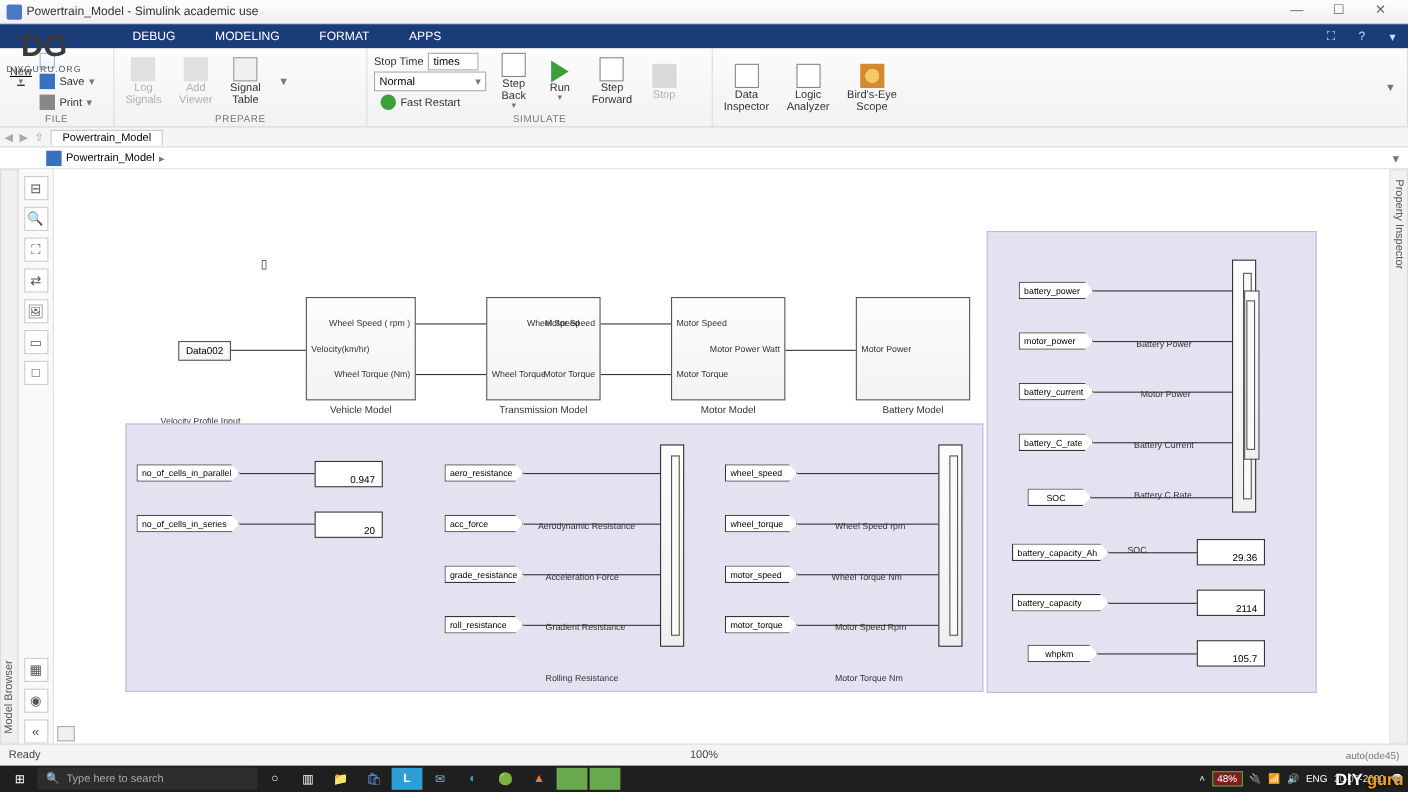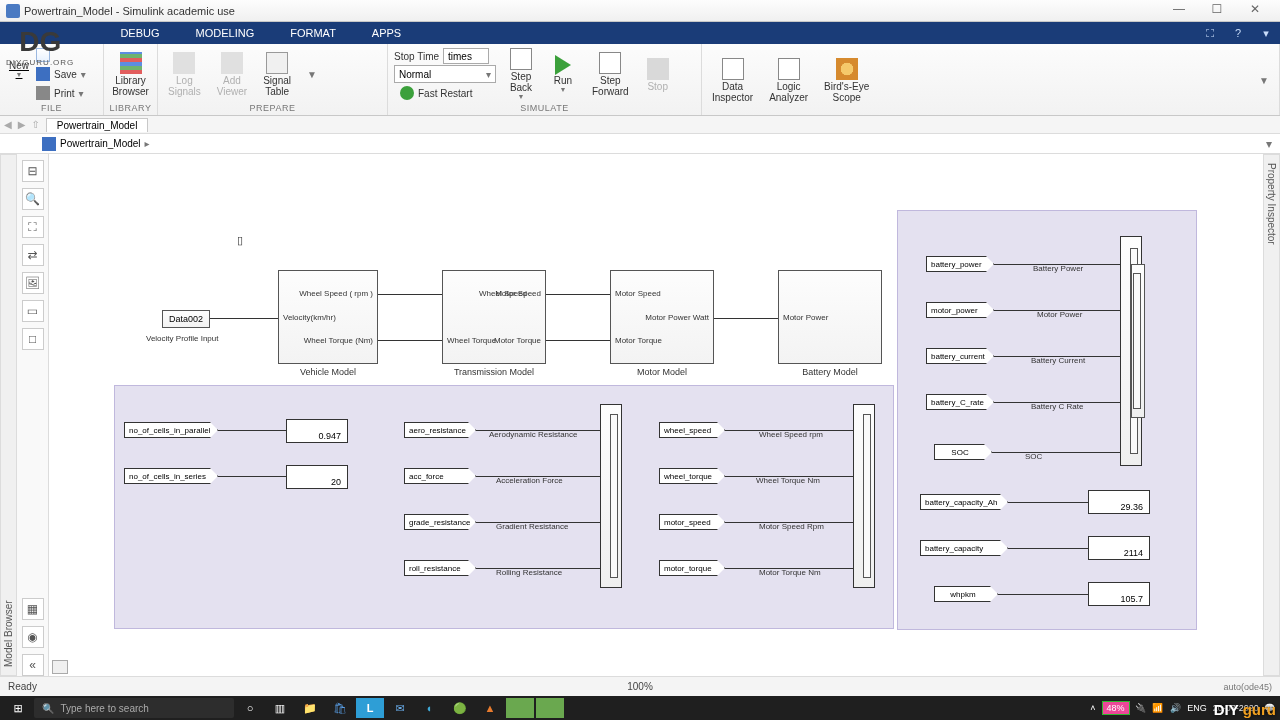--- a/index.html
+++ b/index.html
@@ -83,36 +83,36 @@
 .tagblock { position:absolute; height:16px; border:1px solid #333; background:#fff; font-size:8px; display:flex; align-items:center; padding:0 4px; }
 .tagblock.out { clip-path: polygon(0 0, calc(100% - 8px) 0, 100% 50%, calc(100% - 8px) 100%, 0 100%); padding-right: 10px; }
 
 .dispblock { position:absolute; height:16px; border:1px solid #333; background:#fff; font-size:9px; text-align:right; padding:11px 6px; }
 
 .region { position:absolute; background:#e4e1f0; border:1px solid #c0b8dd; }
 
 .scope { position:absolute; border:1px solid #333; background:linear-gradient(#fdfdfd,#efefef); }
 .scope::after { content:""; position:absolute; right:3px; top:5%; bottom:5%; width:6px; border:1px solid #555; background:#fafafa; }
 
-.siglabel { position:absolute; font-size:8px; color:#333; white-space:nowrap; }
+.siglabel { position:absolute; font-size:8px; color:#333; white-space:nowrap;margin-top:44px; }
 
 .wire { position:absolute; background:#333; }
 .wireH { height:1px; }
 
 
 .statusbar { position:absolute; left:0; right:0; bottom:24px; height:20px; background:#f4f4f4; border-top:1px solid #dcdcdc; display:flex; align-items:center; font-size:10px; padding:0 8px; color:#444; }
 .statusbar .center { position:absolute; left:50%; transform:translateX(-50%); }
 .statusbar .right { margin-left:auto; color:#777; font-size:9px; }
 
 
 .taskbar { position:absolute; left:0; right:0; bottom:0; height:24px; background:#1f1f1f; display:flex; align-items:center; padding:0 4px; gap:2px; }
 .taskbar .tb { width:28px; height:20px; display:flex; align-items:center; justify-content:center; color:#fff; font-size:11px; cursor:pointer; }
 .taskbar .search { flex:0 0 200px; height:20px; background:#2d2d2d; display:flex; align-items:center; padding:0 8px; color:#aaa; font-size:10px; border-radius:2px; }
 .taskbar .tray { margin-left:auto; display:flex; align-items:center; gap:6px; color:#fff; font-size:9px; }
-.taskbar .tray .batt { background:#ec4899; padding:1px 4px; border:1px solid #2eb82e; }
+.taskbar .tray .batt { background:#7f1d1d; padding:1px 4px; border:1px solid #2eb82e; }
 .taskbar .brand { position:absolute; right:4px; bottom:2px; font-weight:900; font-size:15px; color:#fff; text-shadow:0 0 4px #000; }
 .taskbar .brand .accent{ color:#f0a020; }
 
 </style>
 </head>
 <body>
 
 <div class="titlebar">
   <div class="icon"></div>
   <span>Powertrain_Model - Simulink academic use</span>
@@ -159,30 +159,20 @@
     </div>
     <div style="position:absolute; left:6px; top:60px;text-decoration:underline;">
       <div class="rbtn" style="min-width:26px; padding:0">
           <span>New</span>
           <span style="font-size:7px;color:#777">▼</span>
         </div>
     </div>
     <div class="lbl">FILE</div>
   </div>
 
-  <div class="rgroup" style="width:54px">
-    <div class="row">
-        <div class="rbtn">
-          <div class="ic ic-lib"></div>
-          <span style="white-space:pre-line">Library
-Browser</span>
-        </div>
-      </div>
-    <div class="lbl">LIBRARY</div>
-  </div>
 
   <div class="rgroup" style="width:230px">
     <div class="row">
       <div class="rbtn disabled">
           <div class="ic ic-log"></div>
           <span style="white-space:pre-line">Log
 Signals</span>
         </div>
       <div class="rbtn disabled">
           <div class="ic ic-add"></div>

